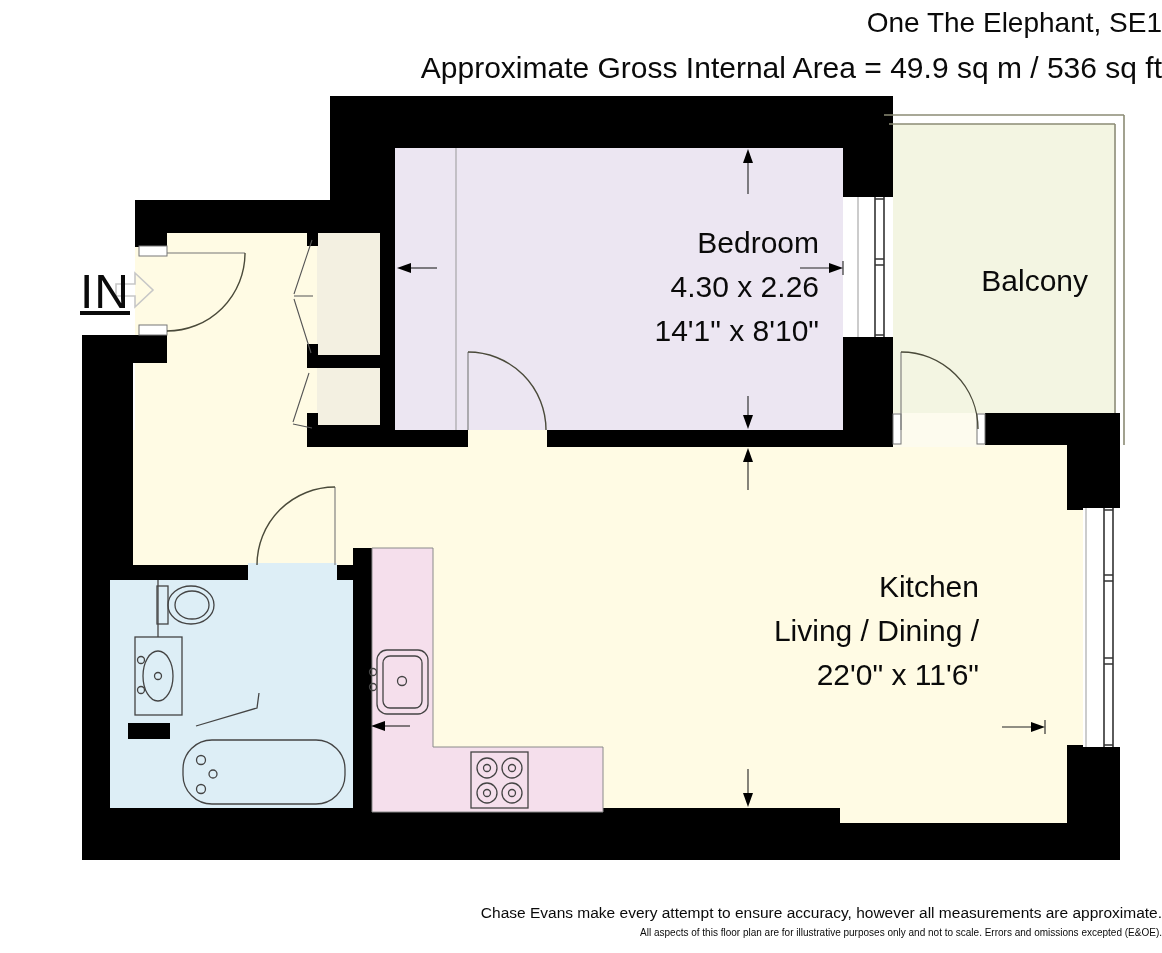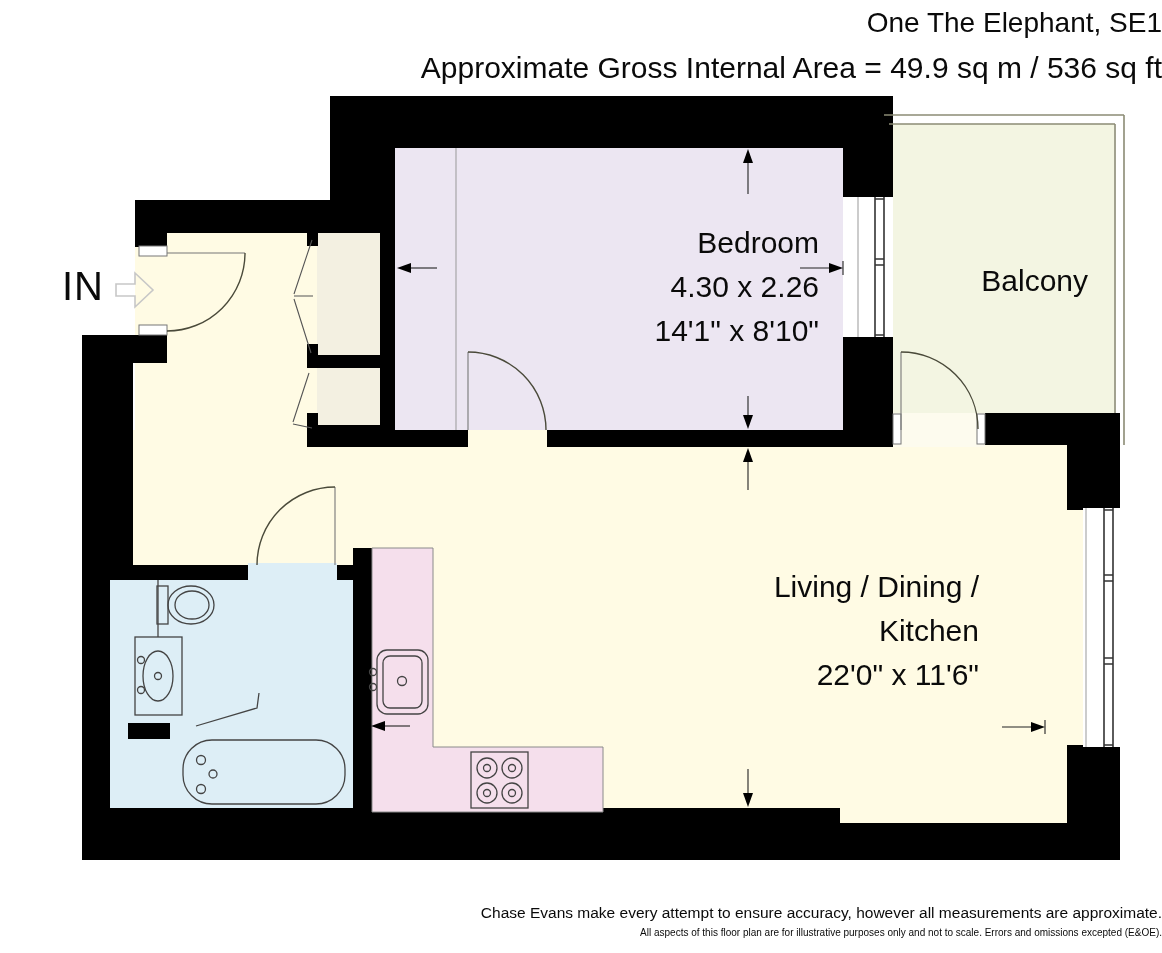--- a/index.html
+++ b/index.html
@@ -6,21 +6,21 @@
   .canvas{
     position:relative;width:1162px;height:953px;background:#ffffff;
     font-family:"Liberation Sans", sans-serif;color:#0a0a0a;overflow:hidden;
   }
   .wall{position:absolute;background:#000;}
   .room{position:absolute;}
   .label{position:absolute;text-align:right;white-space:nowrap;}
   .hdr-title{top:7px;left:0;width:100%;font-size:28px;}
   .hdr-sub{top:51px;left:0;width:100%;font-size:30px;}
   .room-label{font-size:30px;line-height:44px;}
-  .in-label{top:264px;left:62px;font-size:40px;letter-spacing:1px;}
+  .in-label{top:264px;left:80px;font-size:48px;letter-spacing:1px;text-decoration:underline;}
   .footer-line1{top:904px;left:0;width:100%;font-size:15.5px;}
   .footer-line2{top:927px;left:0;width:100%;font-size:10px;}
   svg.overlay{position:absolute;left:0;top:0;}
   .fixture{stroke:#444;fill:none;stroke-width:1.3px;}
   .thinline{stroke:#555;stroke-width:1.1px;fill:none;}
   .doorarc{stroke:#4a4a3a;stroke-width:1.4px;fill:none;}
   .doorleaf{stroke:#777;stroke-width:1.1px;fill:none;}
   .dim{stroke:#222;stroke-width:1.1px;fill:none;}
   .dimhead{fill:#000;stroke:none;}
   .jamb{fill:#ffffff;stroke:#777;stroke-width:1px;}
@@ -212,21 +212,21 @@
     <div>Bedroom</div>
     <div>4.30 x 2.26</div>
     <div>14'1" x 8'10"</div>
   </div>
 
   <div class="label room-label" style="left:888px;top:259px;width:200px;">
     <div>Balcony</div>
   </div>
 
   <div class="label room-label" style="left:579px;top:565px;width:400px;">
+    <div>Kitchen</div>
     <div>Living / Dining /</div>
-    <div>Kitchen</div>
     <div>22'0" x 11'6"</div>
   </div>
 
   <div class="label footer-line1">Chase Evans make every attempt to ensure accuracy, however all measurements are approximate.</div>
   <div class="label footer-line2">All aspects of this floor plan are for illustrative purposes only and not to scale. Errors and omissions excepted (E&amp;OE).</div>
 
 </div>
 
 </body></html>

